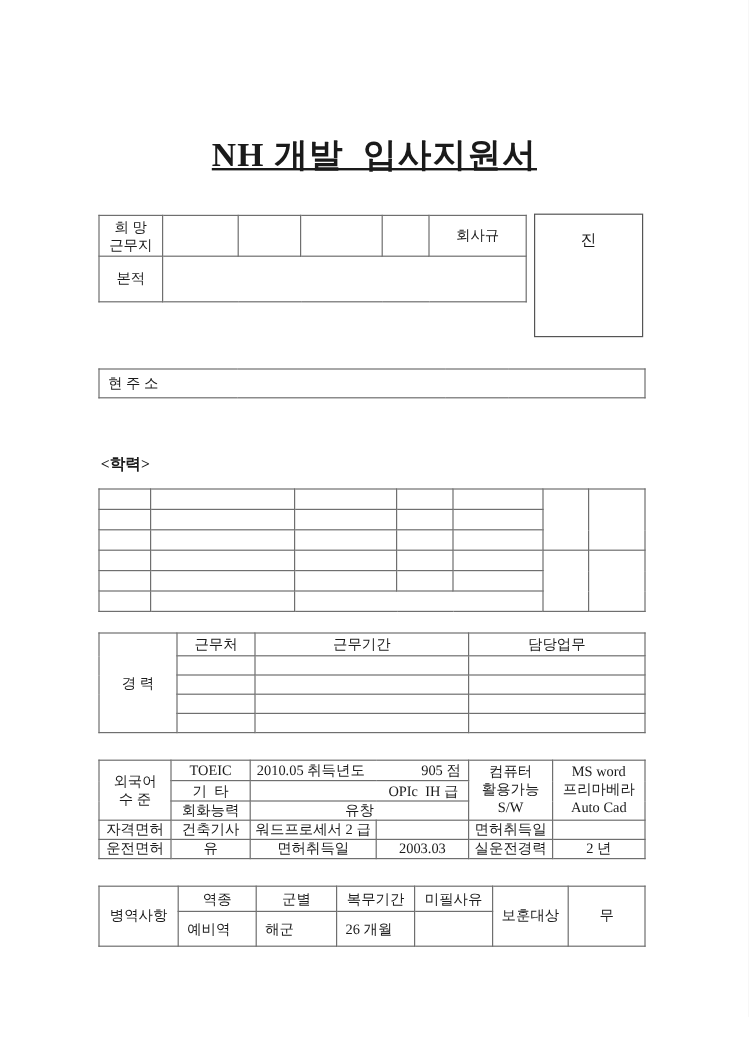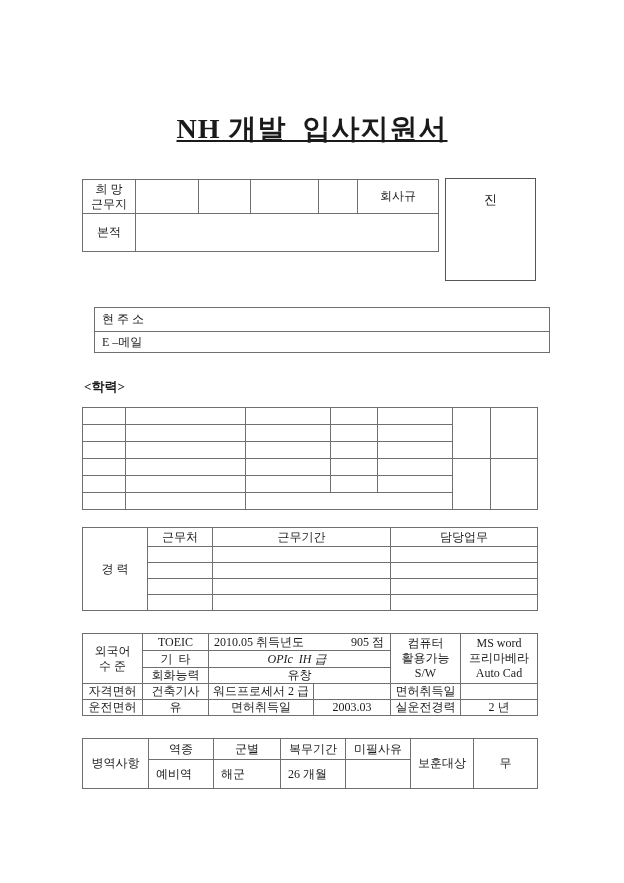--- a/index.html
+++ b/index.html
@@ -14,21 +14,21 @@
     letter-spacing:1px; text-decoration:underline;
     white-space:pre-wrap; margin:0;
   }
   table { border-collapse:collapse; table-layout:fixed; position:absolute; }
   td {
     border:1px solid #6f6f6f; font-size:12px; text-align:center;
     vertical-align:middle; padding:0 3px; overflow:hidden; line-height:1.25;
   }
   .pre { white-space:pre-wrap; }
   .al { text-align:left; padding-left:7px; }
-  .ar { text-align:center; padding-right:8px;font-style:italic; }
+  .ar { text-align:right; padding-right:8px; }
   .photo-box {
     position:absolute; left:445px; top:178px; width:91px; height:103px;
     border:1px solid #555; font-size:13px; text-align:center;
     padding-top:12px; box-sizing:border-box;
   }
   .section-heading {
     position:absolute; left:84px; top:378px; font-size:13px; font-weight:bold;
   }
   .flexrow { display:flex; justify-content:space-between; align-items:center; width:100%; }
   .flexrow .fl { padding-left:5px; }
@@ -62,33 +62,30 @@
     </tr>
     <tr style="height:38px">
       <td>본적</td>
       <td colspan="5"></td>
     </tr>
   </tbody>
     </table>
 
   <div class="photo-box">진</div>
 
-  <table style="left:94px; top:307px; width:455px;padding-left:10px;">
+  <table style="left:82px; top:307px; width:455px;padding-left:10px;">
     <colgroup>
       <col style="width:115px">
         <col style="width:173px">
         <col style="width:53px">
         <col style="width:114px">
     </colgroup>
     <tbody>
         <tr style="height:24px">
       <td colspan="4" class="al pre">현 주 소</td>
-    </tr>
-    <tr style="height:21px">
-      <td colspan="4" class="al pre">E –메일</td>
     </tr>
   </tbody>
     </table>
 
   <div class="section-heading">&lt;학력&gt;</div>
 
   <table style="left:82px; top:407px; width:455px;">
     <colgroup>
       <col style="width:43px">
         <col style="width:120px">

